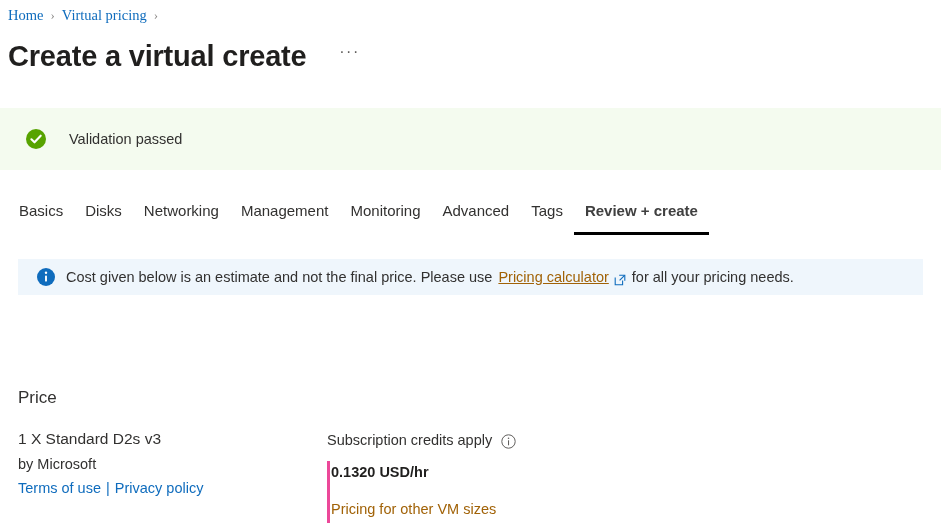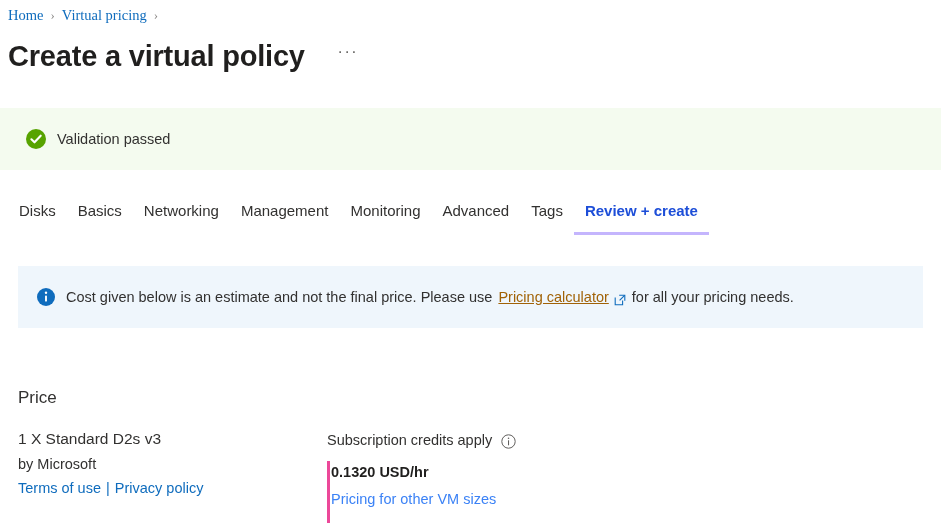--- a/index.html
+++ b/index.html
@@ -78,20 +78,21 @@
     position: absolute;
     left: 0;
     top: 108px;
     width: 941px;
     height: 62px;
     background: #f4fbef;
     display: flex;
     align-items: center;
     box-sizing: border-box;
     padding-left: 26px;
+    gap: 12px;
   }
   .check-icon {
     width: 20px;
     height: 20px;
     flex: 0 0 20px;
     margin-right: 11px;
   }
   .validation-text {
     font-size: 14.5px;
     color: #323130;
@@ -112,31 +113,31 @@
     color: #323130;
     padding: 0 11px 10px 11px;
     cursor: pointer;
     white-space: nowrap;
     line-height: 22px;
     position: relative;
     border-bottom: 3px solid transparent;
   }
   .tab.active {
     font-weight: bold;
-    color: #1d4ed8;
-    border-bottom: 3px solid #c4b5fd;
+    color: #404040;
+    border-bottom: 3px solid #000000;
   }
 
   
   .info-banner {
     position: absolute;
     left: 18px;
-    top: 266px;
+    top: 259px;
     width: 905px;
-    height: 62px;
+    height: 36px;
     background: #eff6fc;
     display: flex;
     align-items: center;
     box-sizing: border-box;
     padding-left: 19px;
   }
   .info-icon-filled {
     width: 18px;
     height: 18px;
     flex: 0 0 18px;
@@ -239,55 +240,56 @@
   }
   .price-amount {
     font-size: 14.5px;
     font-weight: bold;
     color: #201f1e;
     line-height: 22px;
     margin-bottom: 5px;
   }
   .price-other-link {
     font-size: 14.5px;
-    color: #3b82f6;
+    color: #a16207;
     text-decoration: none;
     cursor: pointer;
     line-height: 22px;
     display: inline-block;
+    margin-top: 10px;
   }
 </style>
 </head>
 <body>
 
 <nav class="breadcrumb">
   <span class="crumb-link">Home</span>
   <span class="crumb-sep">›</span>
   <span class="crumb-link">Virtual pricing</span>
   <span class="crumb-sep">›</span>
 </nav>
 
 <div class="page-title-row">
-  <h1 class="page-title">Create a virtual policy</h1>
+  <h1 class="page-title">Create a virtual create</h1>
   <div class="ellipsis-btn">···</div>
 </div>
 
 <div class="validation-banner">
   <span class="check-icon">
     <svg viewBox="0 0 20 20" width="20" height="20" aria-hidden="true">
       <circle cx="10" cy="10" r="10" fill="#57a300"></circle>
       <path d="M5.4 10.3 L8.5 13.3 L14.7 6.7" fill="none" stroke="#ffffff" stroke-width="2.1" stroke-linecap="round" stroke-linejoin="round"></path>
     </svg>
   </span>
   <span class="validation-text">Validation passed</span>
 </div>
 
 <div class="tabs">
+  <div class="tab">Basics</div>
   <div class="tab">Disks</div>
-  <div class="tab">Basics</div>
   <div class="tab">Networking</div>
   <div class="tab">Management</div>
   <div class="tab">Monitoring</div>
   <div class="tab">Advanced</div>
   <div class="tab">Tags</div>
   <div class="tab active">Review + create</div>
 </div>
 
 <div class="info-banner">
   <span class="info-icon-filled">

